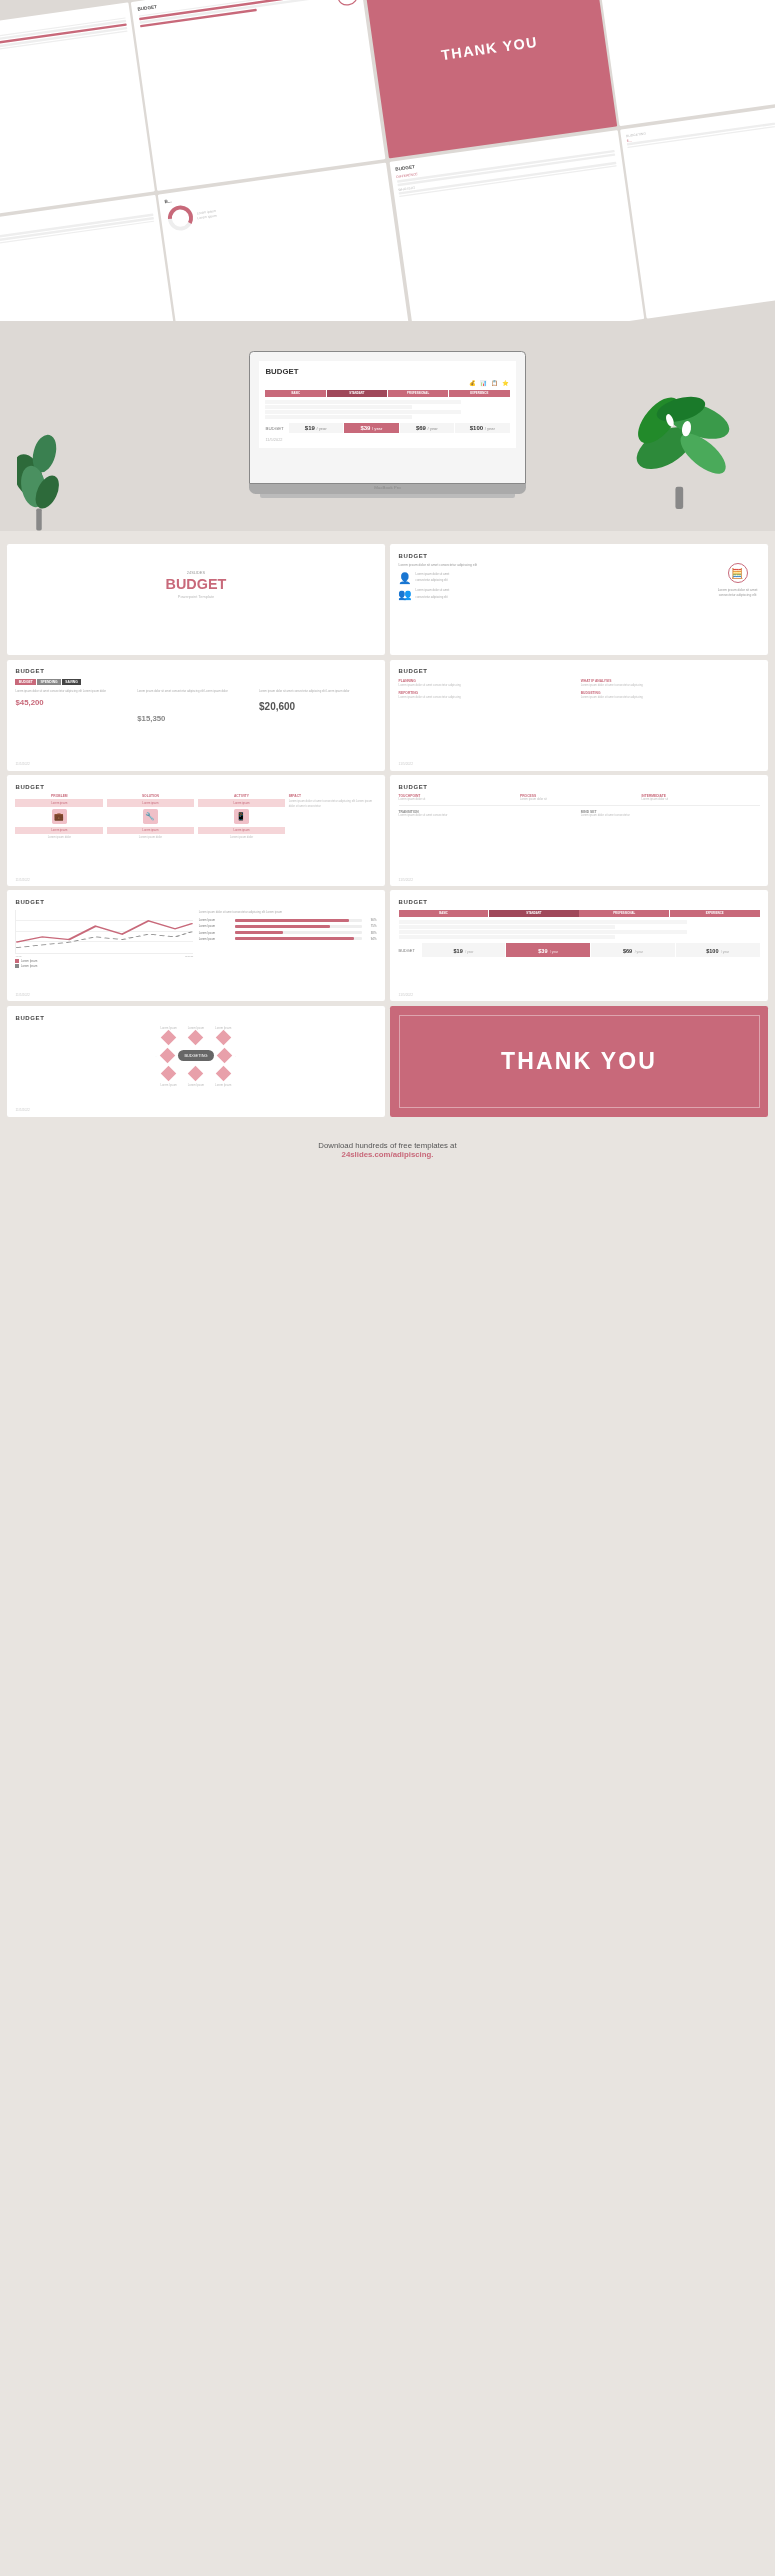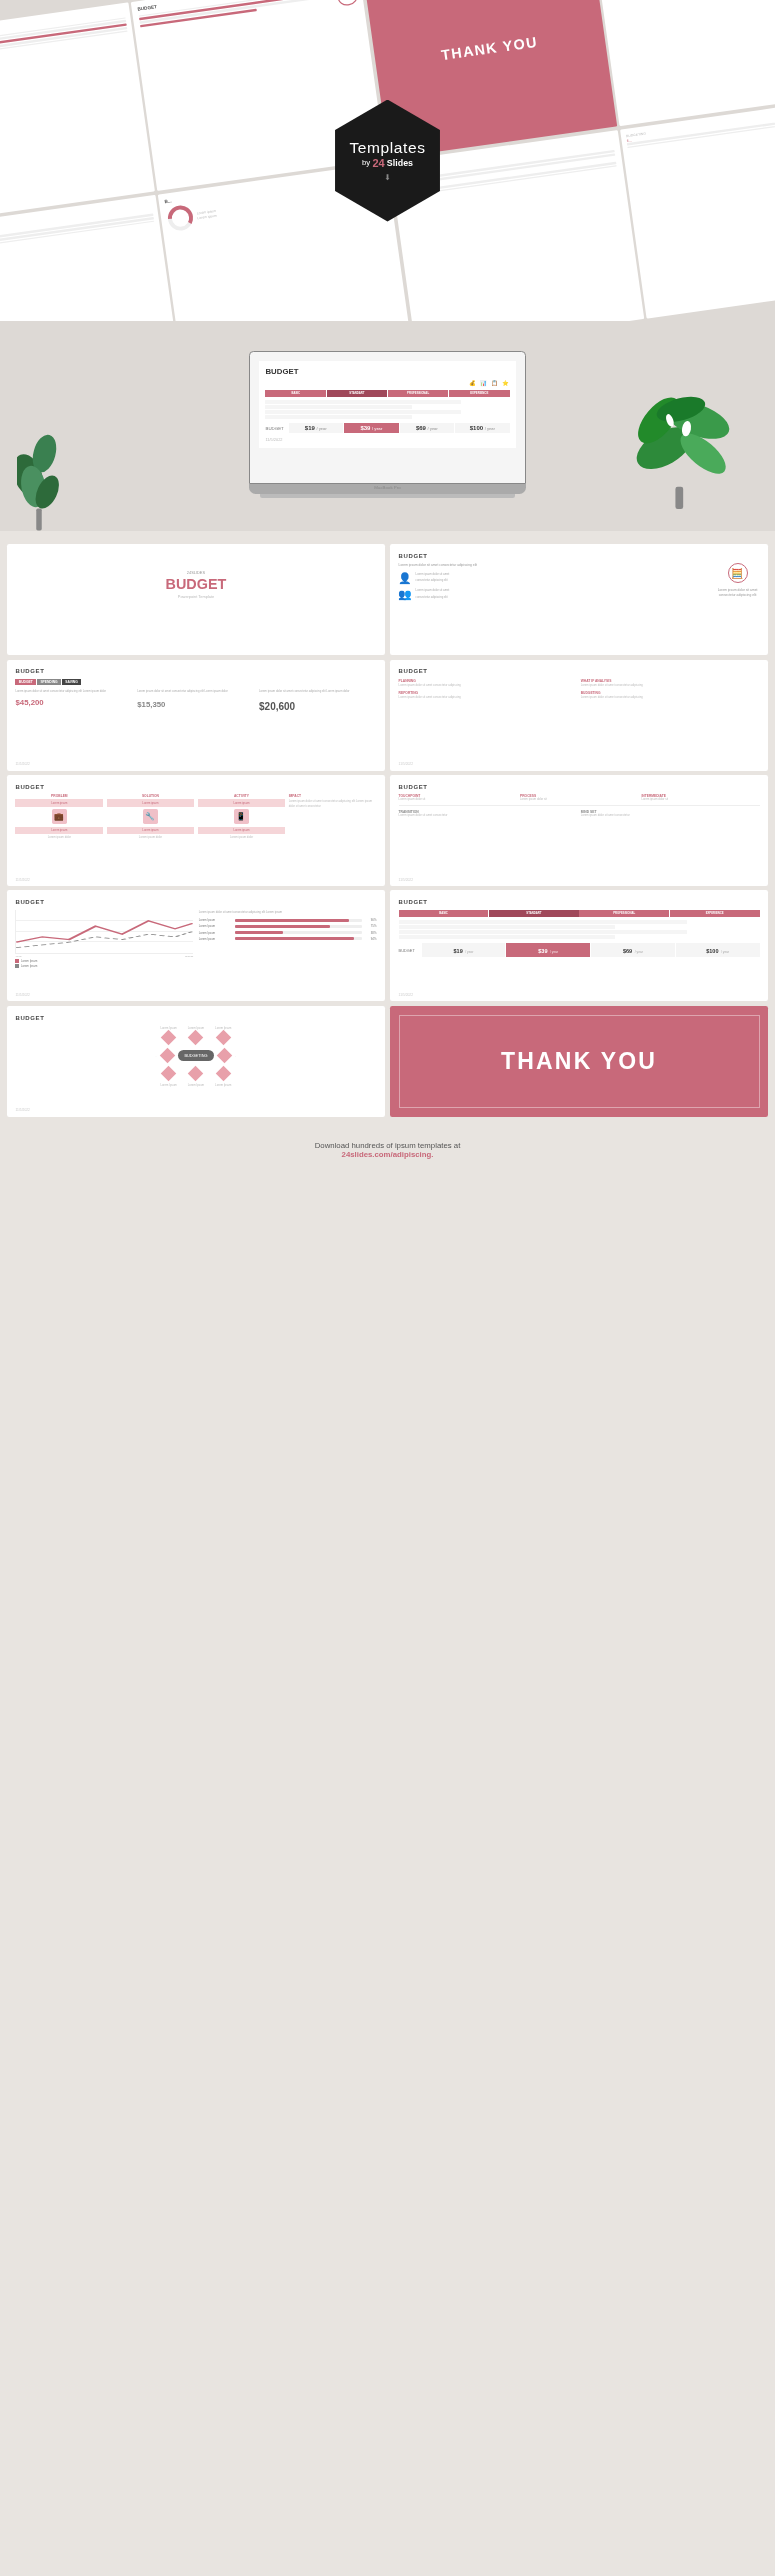--- a/index.html
+++ b/index.html
@@ -531,29 +531,20 @@
         <div class="slide-line"></div>
     </div>
     <div class="hero-slide">
       <div style="font-size:2.8px;color:#bbb">BUDGETING</div>
       <div style="font-size:2.8px;color:#c8697a">$...</div>
       <div class="slide-line"></div>
         <div class="slide-line"></div>
     </div>
   </div>
 
-  <div class="badge">
-    <div class="badge-title">Templates</div>
-    <div class="badge-brand">
-      <span style="font-weight:300;font-size:7.8px">by</span>
-      <span class="number">24</span>
-        <span style="font-size:8.9px;font-weight:bold">Slides</span>
-    </div>
-    <div style="margin-top:4.4px;font-size:7.8px;color:#888">⬇</div>
-  </div>
 </div>
 
 <div class="laptop-section">
 
   <div class="plant-left">
     <svg width="44" height="155" viewBox="0 0 80 280">
       <rect x="35" y="240" width="10" height="40" fill="#888" rx="3"></rect>
       <ellipse cx="20" cy="180" rx="25" ry="40" fill="#2d6a3a" transform="rotate(-20 20 180)"></ellipse>
       <ellipse cx="50" cy="140" rx="20" ry="35" fill="#3a8050" transform="rotate(15 50 140)"></ellipse>
       <ellipse cx="30" cy="200" rx="22" ry="38" fill="#4a9060" transform="rotate(-10 30 200)"></ellipse>
@@ -670,21 +661,21 @@
         <div style="background:#888;color:white;font-size:3.3px;padding:1.1px 3.3px;font-weight:bold">SPENDING</div>
         <div style="background:#444;color:white;font-size:3.3px;padding:1.1px 3.3px;font-weight:bold">SAVING</div>
       </div>
       <div style="display:flex;gap:4.4px">
         <div style="flex:1">
           <div class="text-block">Lorem ipsum dolor sit amet consectetur adipiscing elit Lorem ipsum dolor</div>
           <div style="font-size:7.8px;font-weight:bold;color:#c8697a;margin-top:4.4px">$45,200</div>
         </div>
         <div style="flex:1">
           <div class="text-block">Lorem ipsum dolor sit amet consectetur adipiscing elit Lorem ipsum dolor</div>
-          <div style="font-size:7.8px;font-weight:bold;color:#888;margin-top:6px">$15,350</div>
+          <div style="font-size:7.8px;font-weight:bold;color:#888;margin-top:20px">$15,350</div>
         </div>
         <div style="flex:1">
           <div class="text-block">Lorem ipsum dolor sit amet consectetur adipiscing elit Lorem ipsum dolor</div>
           <div style="font-size:10px;font-weight:bold;color:#555;margin-top:7px">$20,600</div>
         </div>
       </div>
       <div class="slide-num">11/5/2022</div>
     </div>
 
     <div class="slide-full">
@@ -927,17 +918,17 @@
     <div class="slide-full pink-full">
       <div class="thank-you-frame"></div>
       <div class="thank-you-big">THANK YOU</div>
     </div>
   </div>
 
 </div>
 
 <div class="footer">
   <p>
-    <span>Download hundreds of ipsum templates at</span><br>
+    <span>Download hundreds of free templates at</span><br>
     <a href="#">24slides.com/adipiscing.</a>
   </p>
 </div>
 
 
 </body></html>

